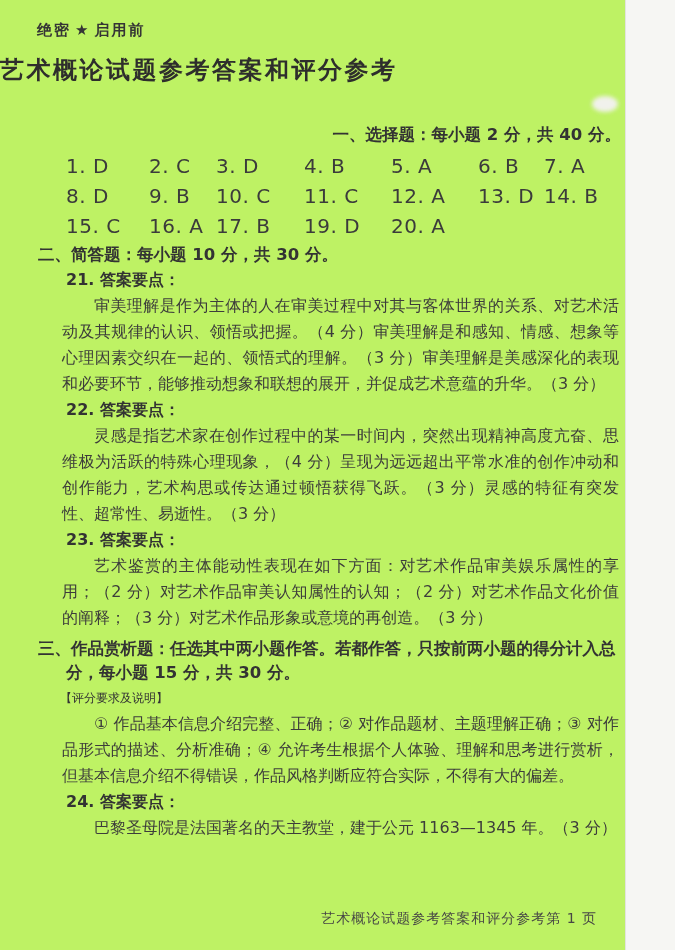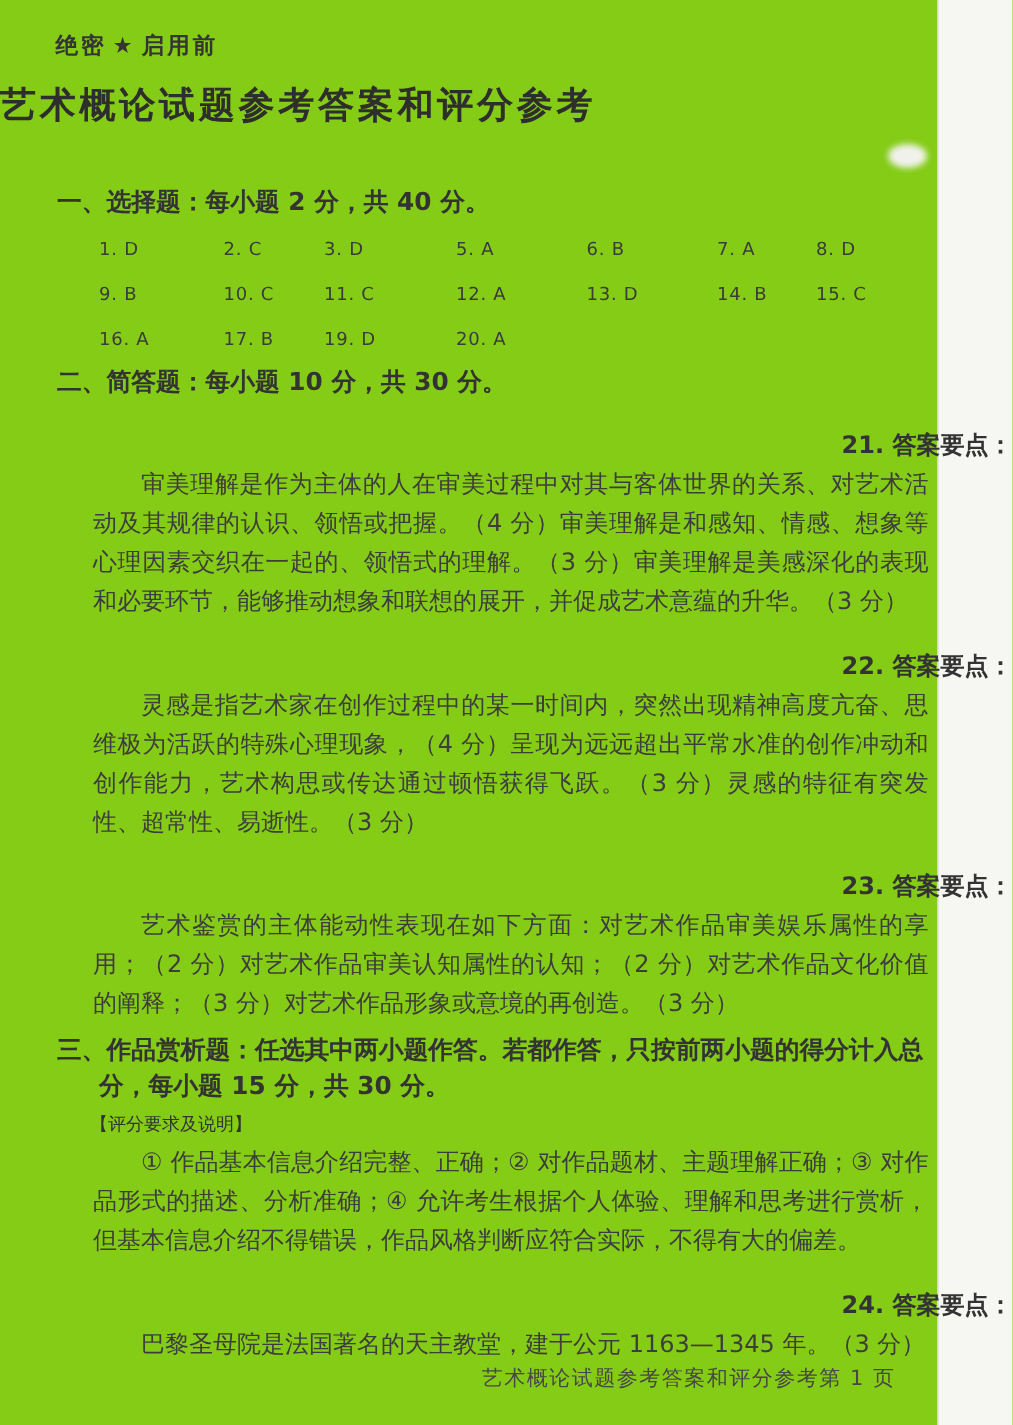--- a/index.html
+++ b/index.html
@@ -9,21 +9,21 @@
   body {
     width: 675px;
     height: 950px;
     background: #ffffff;
     font-family: "DejaVu Sans", "Liberation Sans", sans-serif;
   }
   .page {
     position: relative;
     width: 675px;
     height: 950px;
-    background: #84cc16;
+    background: #bef264;
     color: #3a3a3a;
     overflow: hidden;
   }
   
   .scan-band {
     position: absolute;
     top: 0;
     right: 0;
     width: 49px;
     height: 100%;
@@ -81,43 +81,43 @@
     font-size: 16.5px;
     font-weight: 700;
     line-height: 24px;
     padding-left: 66px;
     text-indent: -28px;
     margin: 0 54px 0 0;
     color: #333;
   }
   .sec-heading.first {
     margin-top: 36px;
+    text-align: right;
   }
   .sec-heading.second {
     margin-top: 2px;
   }
   .sec-heading.third {
     margin-top: 6px;
   }
   .answers {
     display: grid;
     grid-template-columns: 83px 67px 88px 87px 87px 66px auto;
     margin: 4px 0 0 66px;
     line-height: 30px;
-    font-size: 12px;
+    font-size: 20px;
     color: #3b3b3b;
     letter-spacing: 0.5px;
   }
   .item-label {
-    margin: 17px 0 0 66px;
+    margin: 0 0 0 66px;
     font-size: 16px;
     font-weight: 700;
     line-height: 26px;
     color: #333;
-    text-align: right;
   }
   .para {
     margin: 0 56px 0 62px;
     font-size: 16px;
     line-height: 26px;
     text-indent: 2em;
     text-align: justify;
     color: #3d3d3b;
   }
   .notes-title {
@@ -152,20 +152,21 @@
     </div>
 
     <h2 class="paper-title">艺术概论试题参考答案和评分参考</h2>
 
     <div class="sec-heading first">一、选择题：每小题 2 分，共 40 分。</div>
 
     <div class="answers">
       <span class="ans">1. D</span>
       <span class="ans">2. C</span>
       <span class="ans">3. D</span>
+      <span class="ans">4. B</span>
       <span class="ans">5. A</span>
       <span class="ans">6. B</span>
       <span class="ans">7. A</span>
       <span class="ans">8. D</span>
       <span class="ans">9. B</span>
       <span class="ans">10. C</span>
       <span class="ans">11. C</span>
       <span class="ans">12. A</span>
       <span class="ans">13. D</span>
       <span class="ans">14. B</span>

